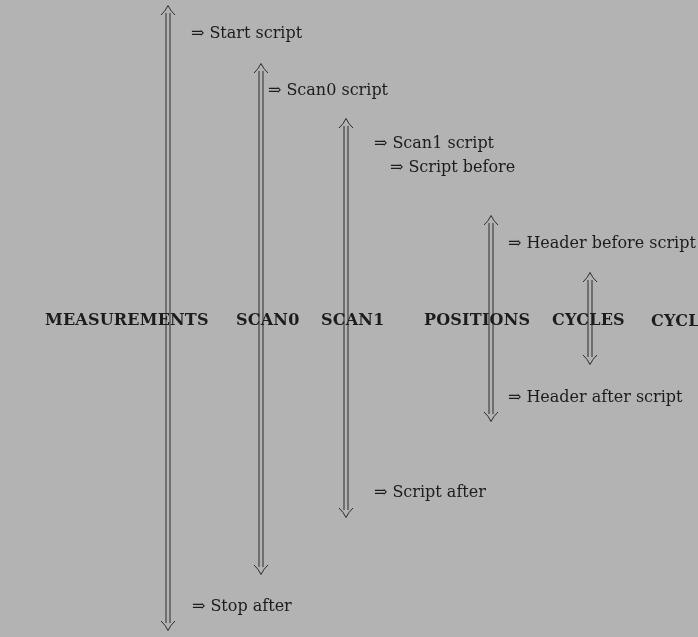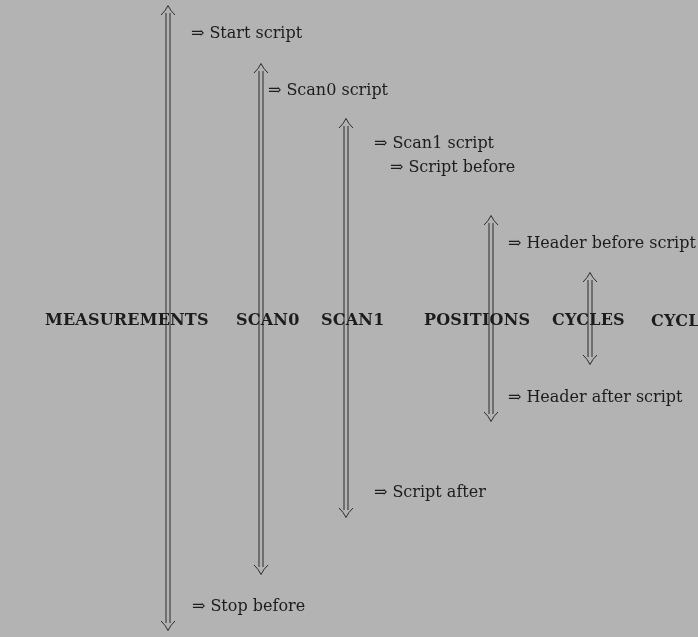--- a/index.html
+++ b/index.html
@@ -125,16 +125,16 @@
 
   <div class="note" style="left:508px; top:396px;">
     <span class="sym">⇒</span><span>Header after script</span>
   </div>
 
   <div class="note" style="left:374px; top:491px;">
     <span class="sym">⇒</span><span>Script after</span>
   </div>
 
   <div class="note" style="left:192px; top:605px;">
-    <span class="sym">⇒</span><span>Stop before</span>
+    <span class="sym">⇒</span><span>Stop after</span>
   </div>
 
 </div>
 
 </body></html>

